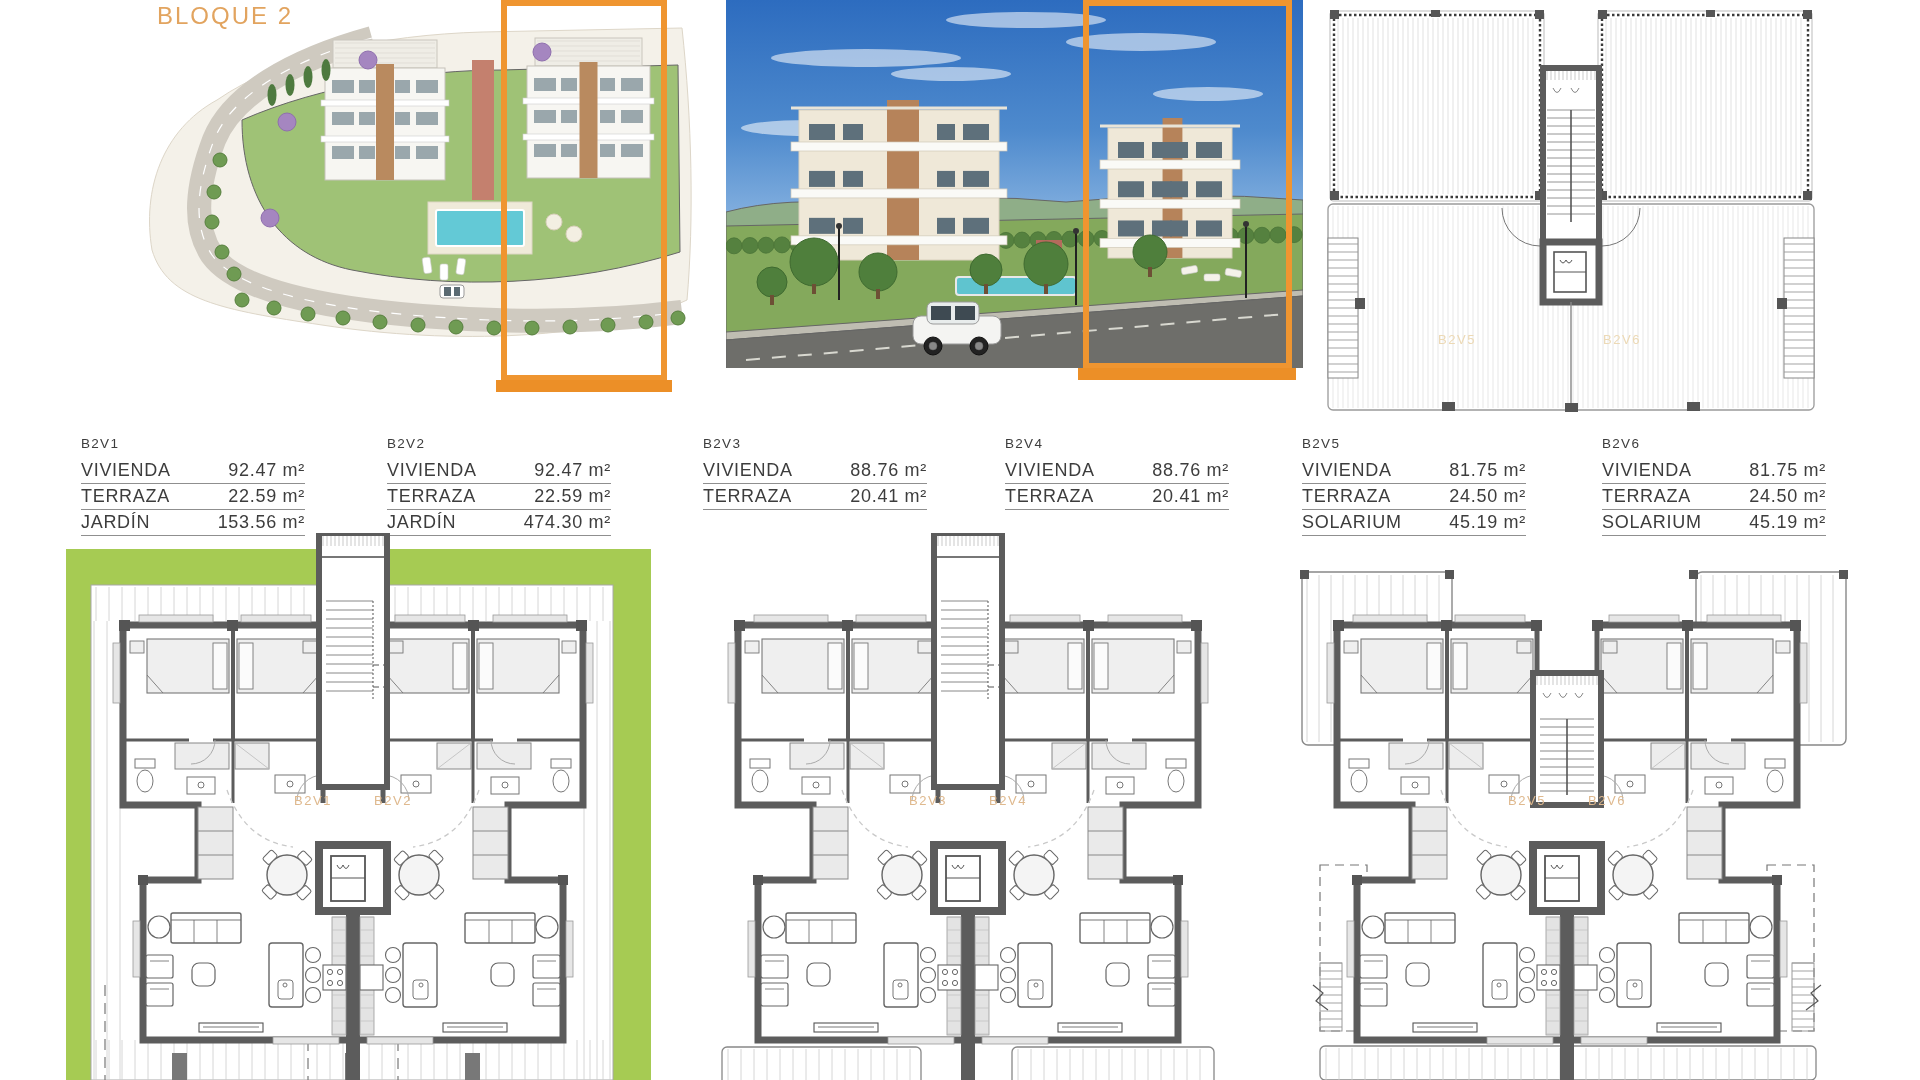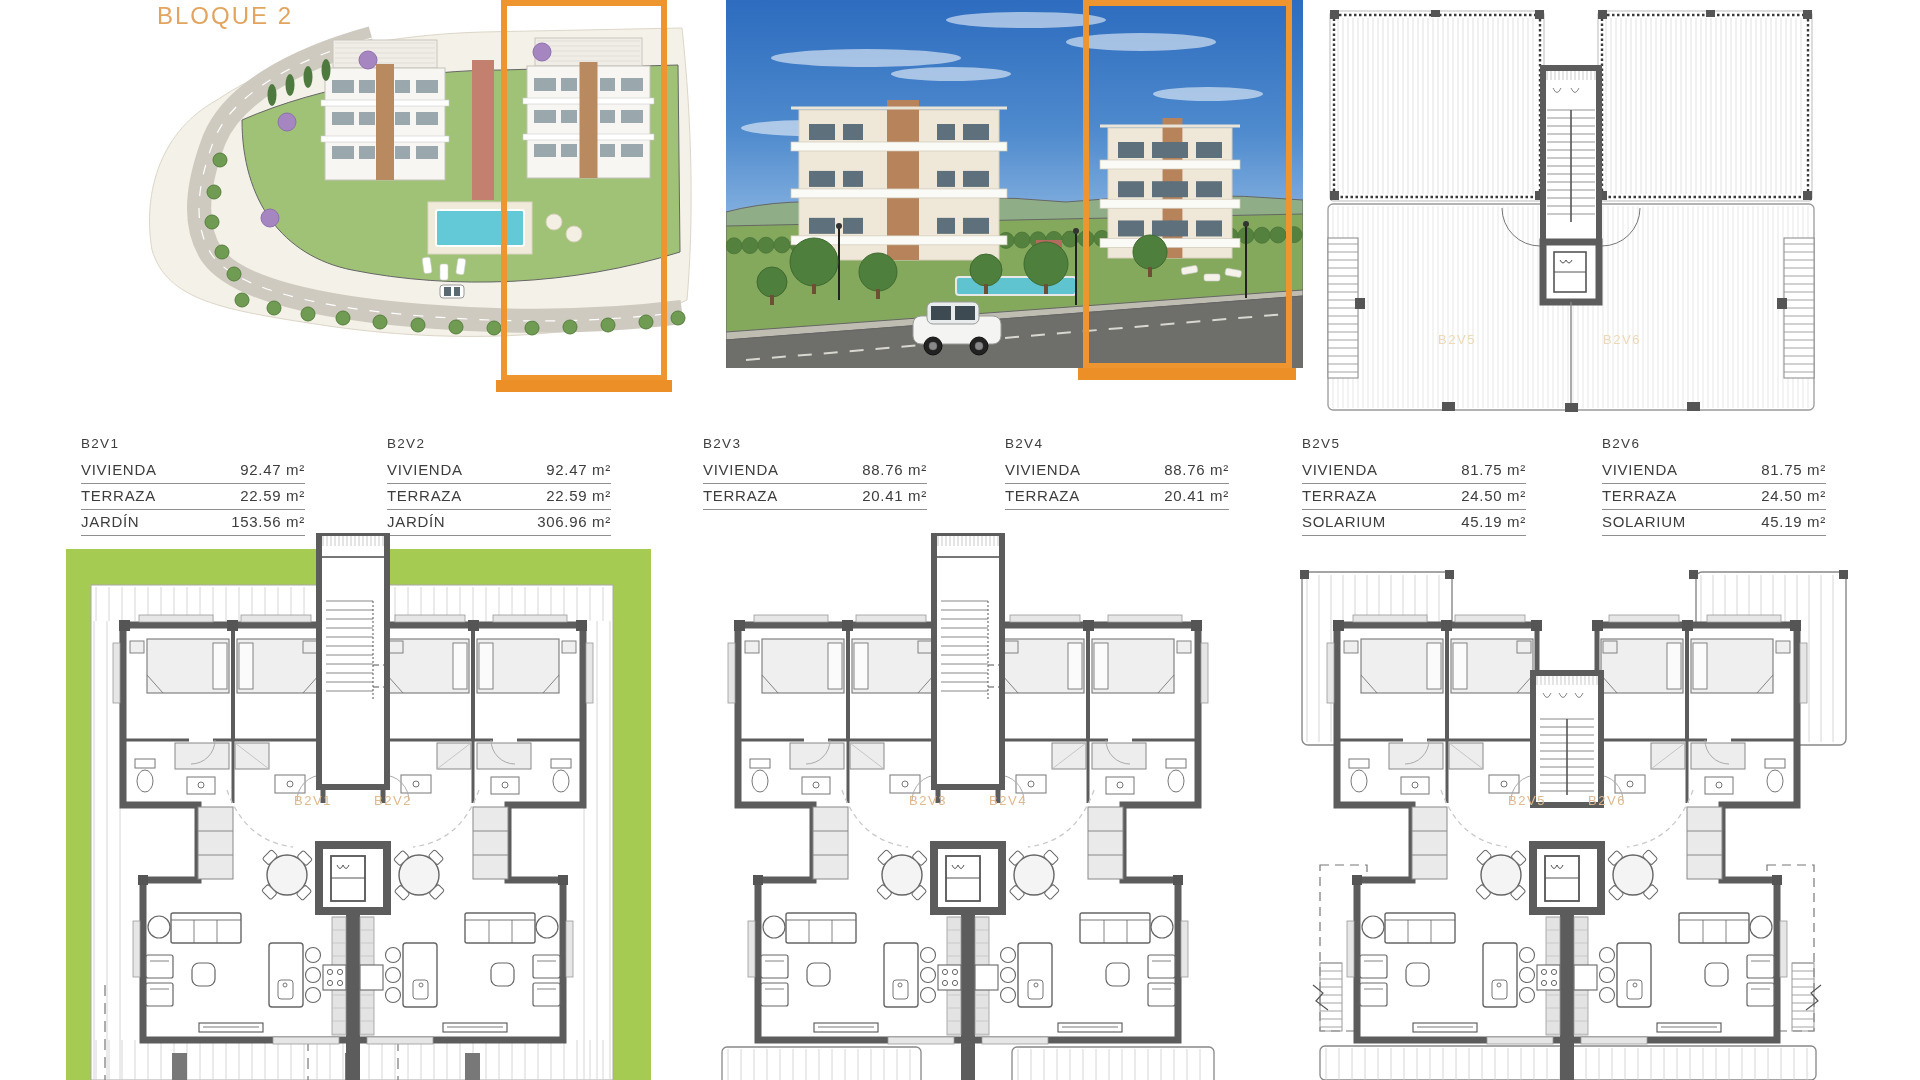--- a/index.html
+++ b/index.html
@@ -5,22 +5,22 @@
   html,body{margin:0;padding:0;background:#ffffff;}
   .page{position:relative;width:1920px;height:1080px;background:#fff;overflow:hidden;
         font-family:"Liberation Sans",sans-serif;}
   svg.layer{position:absolute;display:block;}
   .bloque-label{position:absolute;left:157px;top:2px;font-size:24px;letter-spacing:2px;
         color:#e2a45f;font-weight:400;}
   .hl{position:absolute;border:6px solid #ef9530;box-sizing:border-box;}
   .hl-bar{position:absolute;height:12px;background:#ec8f27;}
   .spec{position:absolute;top:436px;width:224px;color:#3d3d3d;}
   .spec-title{font-size:13.5px;letter-spacing:1.3px;height:22px;}
-  .spec-row{display:flex;justify-content:space-between;align-items:center;height:23px;
-        border-bottom:1.2px solid #8f8f8f;font-size:15px;letter-spacing:0.7px;padding-bottom:2px;}
+  .spec-row{display:flex;justify-content:space-between;align-items:flex-end;height:23px;
+        border-bottom:1.2px solid #8f8f8f;font-size:18px;letter-spacing:0.7px;padding-bottom:2px;}
   .plan-label{font-size:13px;letter-spacing:1.5px;fill:#dfb98e;text-anchor:middle;
         font-family:"Liberation Sans",sans-serif;}
   .roof-label{font-size:13px;letter-spacing:1.5px;fill:#ecd9b5;text-anchor:middle;
         font-family:"Liberation Sans",sans-serif;}
 </style>
 </head>
 <body>
 
 <div class="page">
 
@@ -556,21 +556,21 @@
     <div class="spec-row">
       <span>VIVIENDA</span>
       <span>92.47 m²</span>
       </div>
     <div class="spec-row">
       <span>TERRAZA</span>
       <span>22.59 m²</span>
       </div>
     <div class="spec-row">
       <span>JARDÍN</span>
-      <span>306.96 m²</span>
+      <span>474.30 m²</span>
       </div>
   </div>
   <div class="spec" style="left:703px">
     <div class="spec-title">B2V3</div>
     <div class="spec-row">
       <span>VIVIENDA</span>
       <span>88.76 m²</span>
       </div>
     <div class="spec-row">
       <span>TERRAZA</span>

